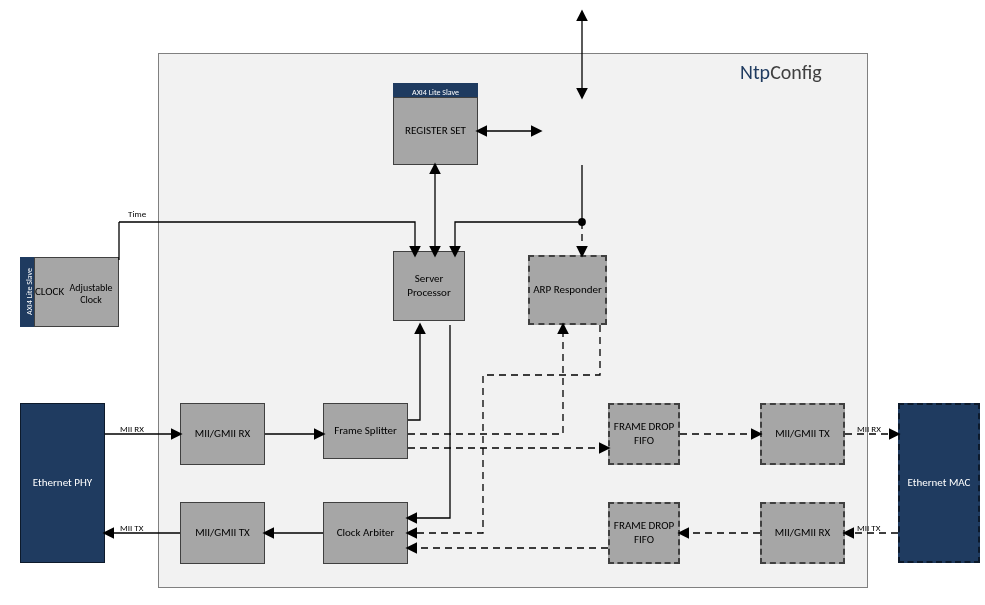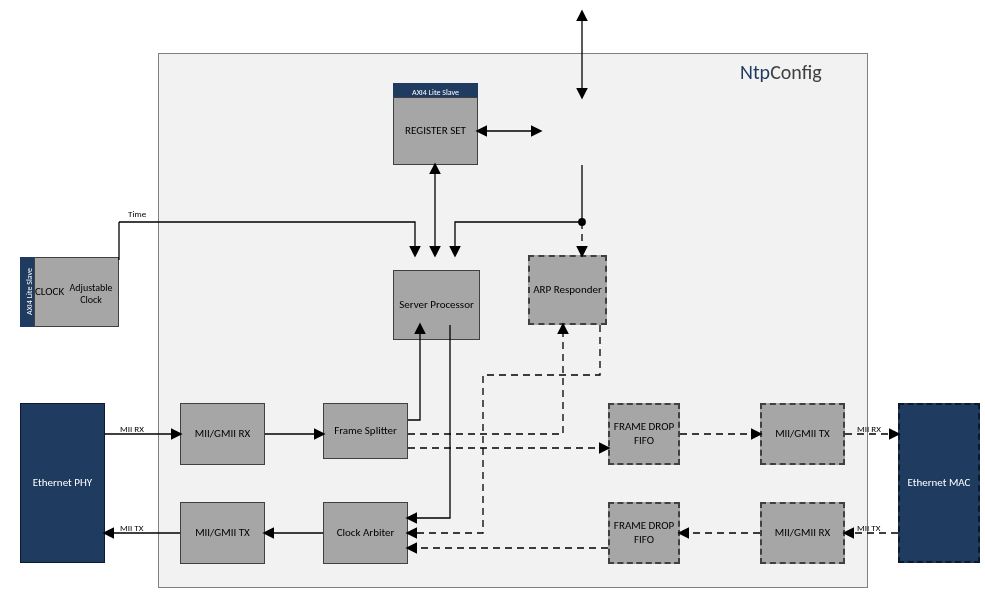--- a/index.html
+++ b/index.html
@@ -41,21 +41,21 @@
   <span class="sub">Adjustable Clock</span>
 </div>
 
 <div class="tab" style="left:393px;top:83px;width:85px;height:14px">
       <span>AXI4 Lite Slave</span>
     </div>
 <div class="box gray" style="left:393px;top:97px;width:85px;height:68px">
       <span>REGISTER SET</span>
     </div>
 
-<div class="box gray" style="left:393px;top:270px;width:87px;height:70px">
+<div class="box gray" style="left:393px;top:251px;width:72px;height:70px">
       <span>Server Processor</span>
     </div>
 <div class="box gray-d" style="left:528px;top:255px;width:79px;height:70px">
       <span>ARP Responder</span>
     </div>
 
 <div class="box gray" style="left:180px;top:403px;width:85px;height:62px">
       <span>MII/GMII RX</span>
     </div>
 <div class="box gray" style="left:323px;top:403px;width:85px;height:56px">

